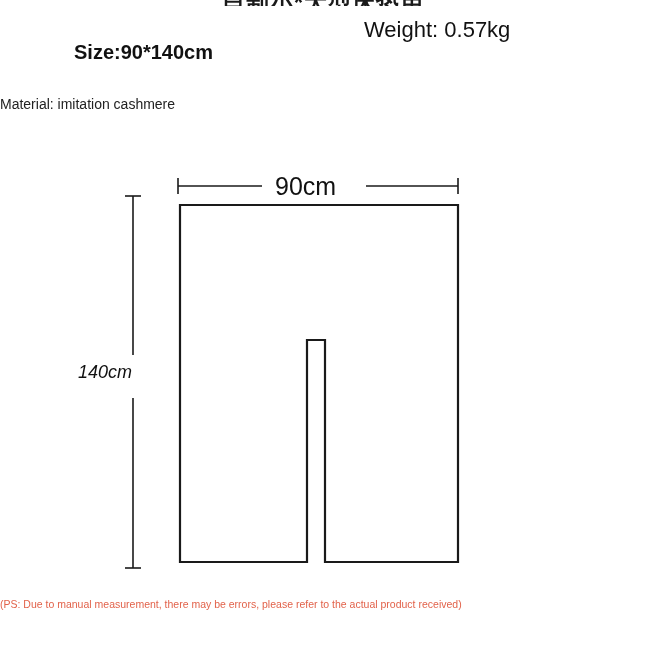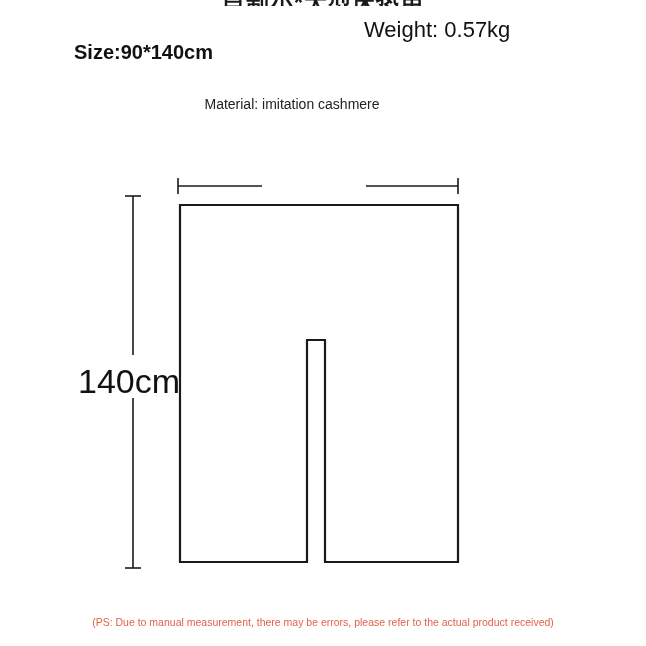--- a/index.html
+++ b/index.html
@@ -51,21 +51,21 @@
     left: 364px;
     font-size: 22px;
     font-weight: 400;
     color: #111;
   }
   .material-label {
     position: absolute;
     top: 96px;
     left: 0;
     width: 584px;
-    text-align: center;
+    text-align: left;
     font-size: 14px;
     color: #222;
   }
   .ghost-text {
     position: absolute;
     top: 44px;
     left: 0;
     width: 646px;
     text-align: center;
     font-size: 13px;
@@ -86,30 +86,31 @@
     position: absolute;
     top: 172px;
     left: 275px;
     font-size: 25px;
     color: #111;
   }
   .left-dim-label {
     position: absolute;
     top: 362px;
     left: 78px;
-    font-size: 34px;
+    font-size: 18px;
     color: #111;
+    font-style: italic;
   }
 
   .note {
     position: absolute;
-    top: 616px;
+    top: 598px;
     left: 0;
     width: 646px;
-    text-align: center;
+    text-align: left;
     font-size: 10.5px;
     color: #e2624a;
   }
 </style>
 </head>
 <body>
 
 <div class="page">
 
   <div class="title-clipped">自制小*大型床垫用</div>
@@ -128,17 +129,18 @@
     <line x1="366" y1="186" x2="458" y2="186" stroke="#1a1a1a" stroke-width="1.6"></line>
     <line x1="178" y1="178" x2="178" y2="194" stroke="#1a1a1a" stroke-width="1.6"></line>
     <line x1="458" y1="178" x2="458" y2="194" stroke="#1a1a1a" stroke-width="1.6"></line>
 
     <line x1="133" y1="196" x2="133" y2="355" stroke="#1a1a1a" stroke-width="1.6"></line>
     <line x1="133" y1="398" x2="133" y2="568" stroke="#1a1a1a" stroke-width="1.6"></line>
     <line x1="125" y1="196" x2="141" y2="196" stroke="#1a1a1a" stroke-width="1.6"></line>
     <line x1="125" y1="568" x2="141" y2="568" stroke="#1a1a1a" stroke-width="1.6"></line>
   </svg>
 
+  <div class="top-dim-label">90cm</div>
   <div class="left-dim-label">140cm</div>
 
   <div class="note">(PS: Due to manual measurement, there may be errors, please refer to the actual product received)</div>
 
 </div>
 
 </body></html>

